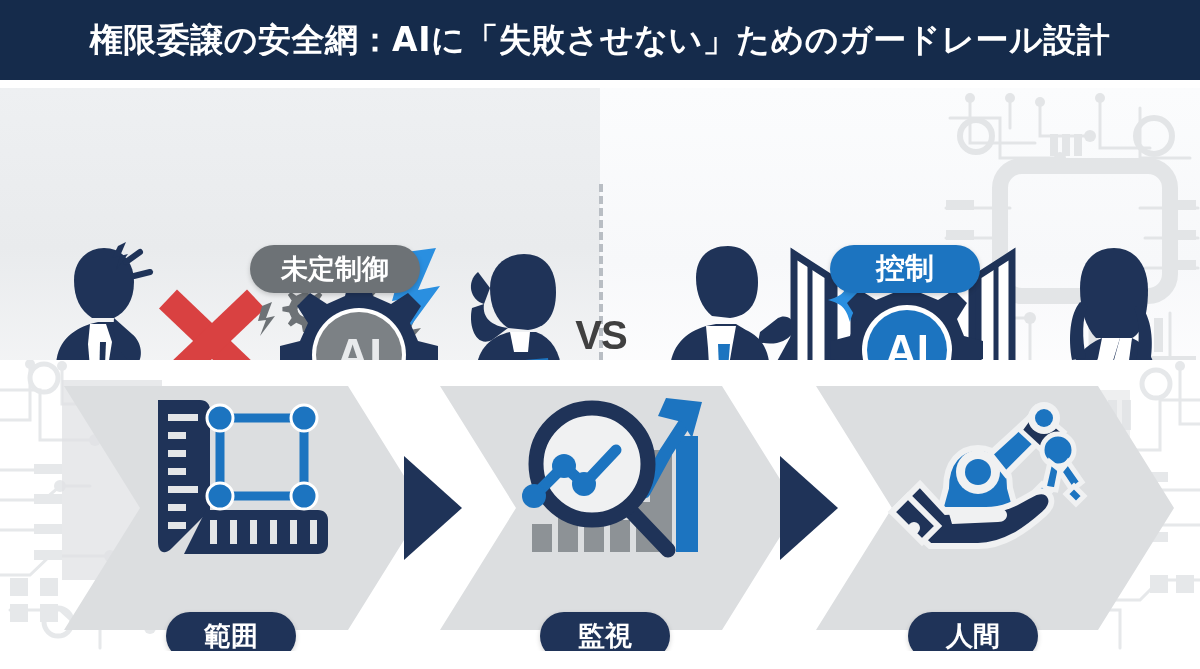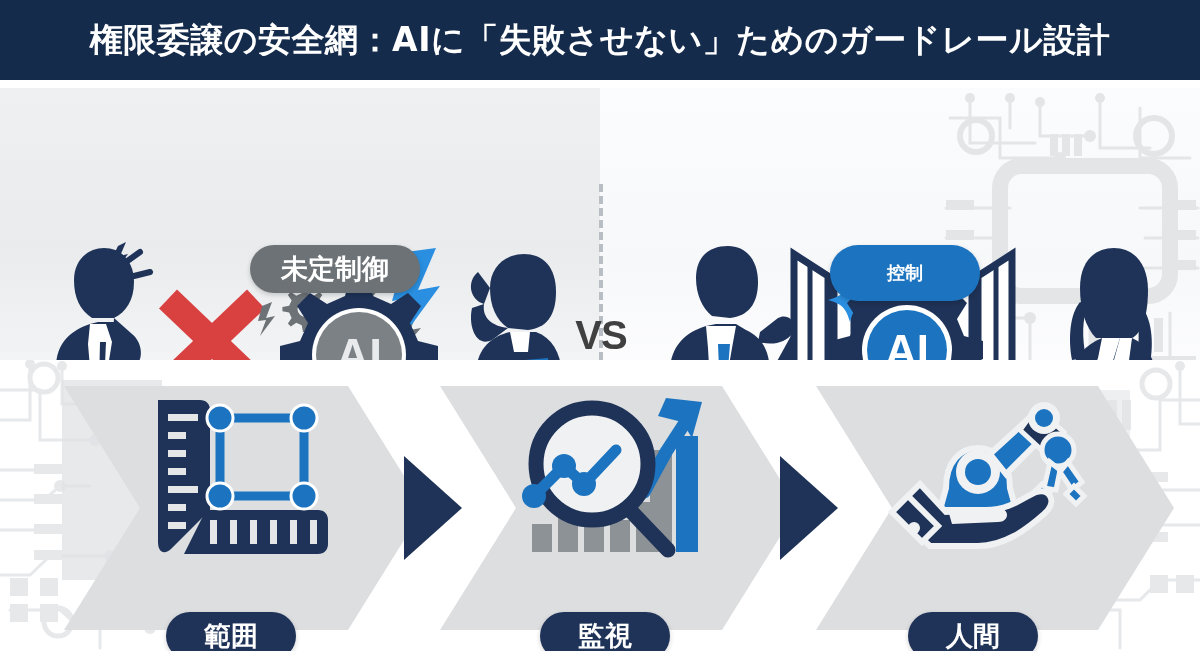--- a/index.html
+++ b/index.html
@@ -42,21 +42,21 @@
     border-radius:999px;color:#ffffff;font-weight:bold;
     font-family:"DejaVu Sans","Liberation Sans",sans-serif;
     box-shadow:0 2px 5px rgba(0,0,0,0.18);
     margin-top:44px;
   }
   .pill.gray{background:#6d7276;}
   .pill.blue{background:#1c74c0;}
   .pill.navy{background:#1f3358;}
 
   #pill-uncontrolled{left:250px;top:113px;width:170px;height:48px;font-size:27px;}
-  #pill-control{left:830px;top:113px;width:150px;height:56px;font-size:18px;}
+  #pill-control{left:830px;top:113px;width:150px;height:48px;font-size:29px;}
 
   #pill-step-1{left:166px;top:586px;width:130px;height:48px;font-size:27px;}
   #pill-step-2{left:540px;top:586px;width:130px;height:48px;font-size:27px;}
   #pill-step-3{left:908px;top:586px;width:130px;height:48px;font-size:27px;}
 
   
   .process{
     position:absolute;left:0;top:360px;width:1200px;height:291px;
     background:#ffffff;overflow:hidden;
   }

